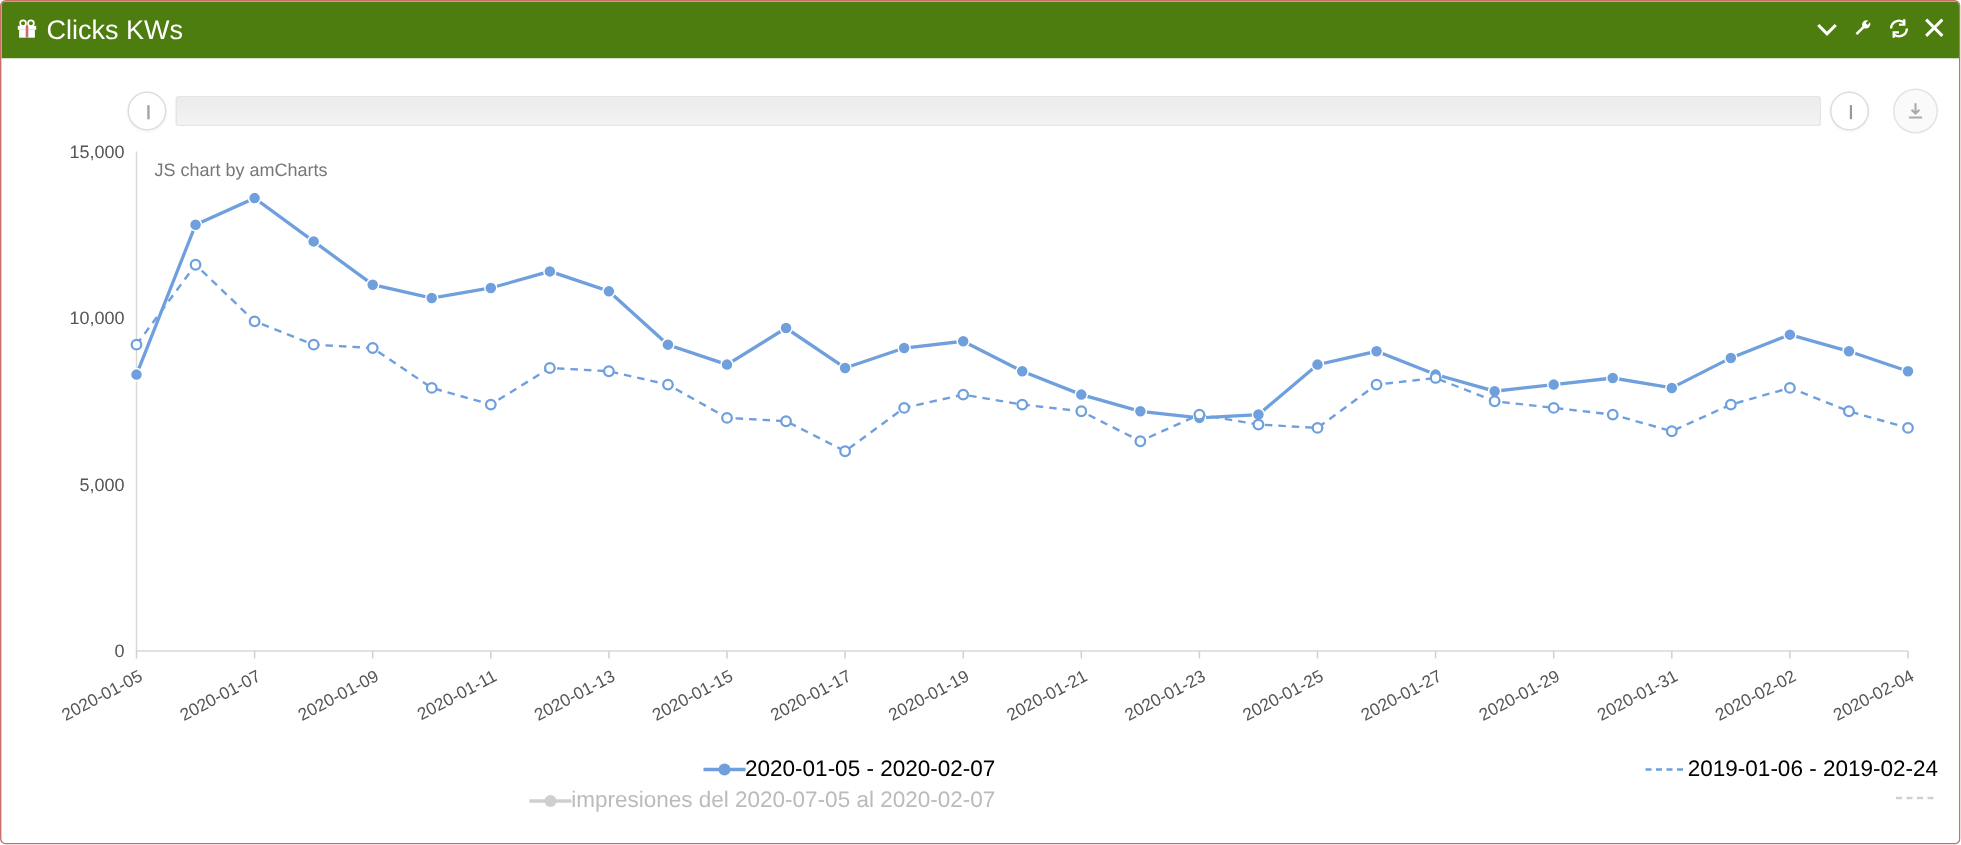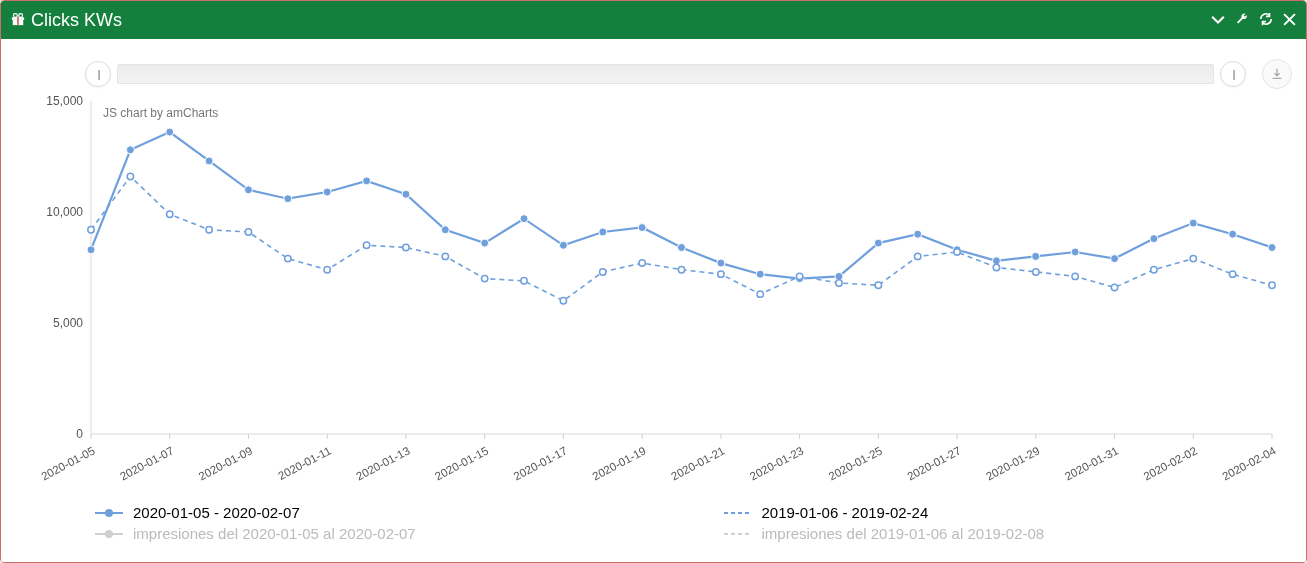--- a/index.html
+++ b/index.html
@@ -3,21 +3,21 @@
 <meta charset="utf-8">
 <style>
   * { box-sizing: border-box; }
   html, body { margin: 0; padding: 0; font-family: "Segoe UI", Arial, sans-serif; background: #fff; }
   .panel {
     width: 1307px; height: 563px; margin: 0; 
     border: 1px solid #c96d6d; border-radius: 4px; overflow: hidden;
     display: flex; flex-direction: column;
   }
   .panel-header {
-    background: #15803d; color: #fff; height: 38px;
+    background: #4d7c0f; color: #fff; height: 38px;
     display: flex; align-items: center; padding: 0 10px;
     font-size: 18px; font-weight: 400;
   }
   .panel-header .title-icon { margin-right: 6px; font-size: 14px; }
   .panel-header-actions { margin-left: auto; display: flex; gap: 10px; align-items: center; }
   .panel-header-actions .hicon { cursor: pointer; font-size: 15px; line-height: 1; }
   .panel-body { flex: 1; background: #fff; padding: 20px 14px 10px 14px; position: relative; display: flex; flex-direction: column; }
 
   .scroll-row { display: flex; align-items: center; gap: 6px; margin: 0 0 4px 70px; }
   .scroll-handle {
@@ -39,21 +39,21 @@
   .y-tick { font-size: 12px; fill: #555; text-anchor: end; }
   .x-tick { font-size: 11.5px; fill: #555; }
   .attribution { font-size: 12px; fill: #777; }
   .series-solid { stroke: #6f9fdc; stroke-width: 2.2; fill: none; }
   .series-dash  { stroke: #6f9fdc; stroke-width: 1.6; stroke-dasharray: 5 4; fill: none; }
   .dot-solid { fill: #6f9fdc; stroke:#fff; stroke-width:1; }
   .dot-dash  { fill: #fff; stroke:#6f9fdc; stroke-width:1.5; }
 
   .legend { display:flex; padding: 6px 0 6px 80px; gap: 60px; }
   .legend-col { flex:1; }
-  .legend-row { display:flex; align-items:center; gap:10px; font-size: 15px; margin: 4px 0; }
+  .legend-row { display:flex; align-items:center; font-size: 15px; margin: 4px 0; justify-content: flex-end; }
   .legend-row.muted { color:#bbb; }
   .legend-swatch { width: 28px; height: 14px; display:inline-flex; align-items:center; justify-content:center; }
   .legend-swatch svg { width: 28px; height: 12px; overflow: visible; }
 </style>
 </head>
 <body>
 
 <div class="panel">
   <div class="panel-header">
     <span class="title-icon">
@@ -223,37 +223,36 @@
           </span>
           <span>2020-01-05 - 2020-02-07</span>
         </div>
         <div class="legend-row muted">
           <span class="legend-swatch">
             <svg>
                 <line x1="0" y1="6" x2="28" y2="6" stroke="#cfcfcf" stroke-width="2.2"></line>
                 <circle cx="14" cy="6" r="4" fill="#cfcfcf"></circle>
               </svg>
           </span>
-          <span>impresiones del 2020-01-05 al 2020-02-07</span>
+          <span>impresiones del 2020-07-05 al 2020-02-07</span>
         </div>
       </div>
       <div class="legend-col">
         <div class="legend-row">
           <span class="legend-swatch">
             <svg>
                 <line x1="0" y1="6" x2="28" y2="6" stroke="#6f9fdc" stroke-width="1.8" stroke-dasharray="4 3"></line>
               </svg>
           </span>
           <span>2019-01-06 - 2019-02-24</span>
         </div>
         <div class="legend-row muted">
           <span class="legend-swatch">
             <svg>
                 <line x1="0" y1="6" x2="28" y2="6" stroke="#cfcfcf" stroke-width="1.8" stroke-dasharray="4 3"></line>
               </svg>
           </span>
-          <span>impresiones del 2019-01-06 al 2019-02-08</span>
         </div>
       </div>
     </div>
 
   </div>
 </div>
 
 </body></html>

